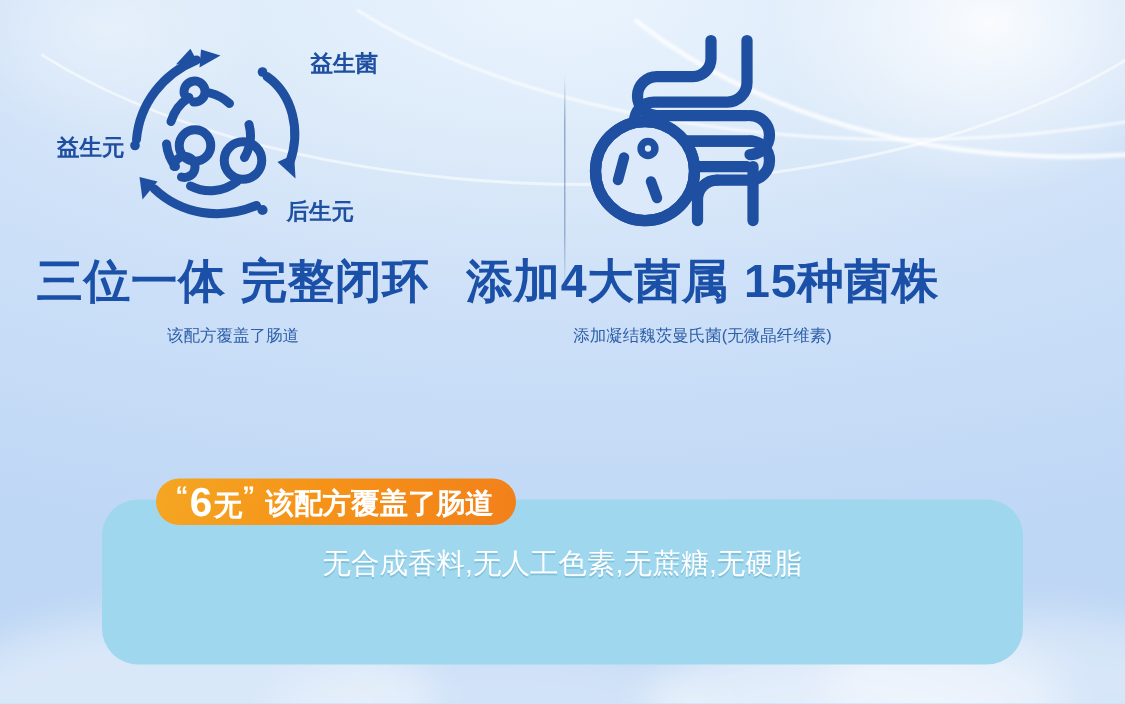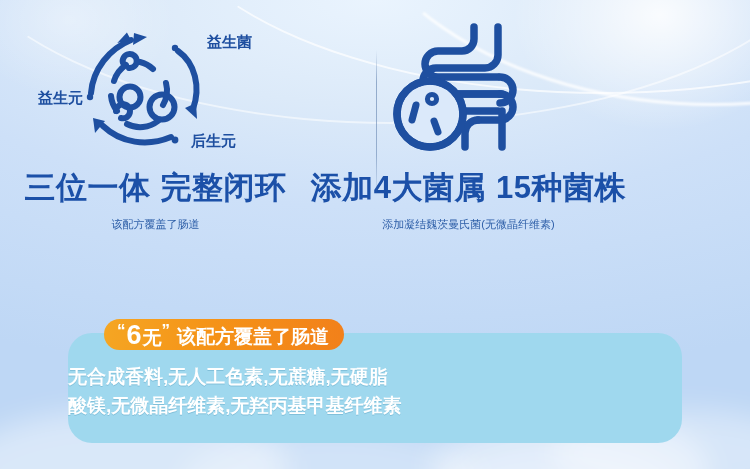--- a/index.html
+++ b/index.html
@@ -86,22 +86,22 @@
     padding:0 15px 0 13px;border-radius:16px;
     background:linear-gradient(100deg,#f5a623 0%,#f59318 45%,#f2801a 100%);
     display:flex;align-items:center;color:#fff;white-space:nowrap;
   }
   .badge .q{font-size:17px;font-weight:bold;line-height:1;position:relative;top:-4px;}
   .badge .big6{font-size:27px;font-weight:bold;line-height:1;margin:0 1px;position:relative;top:1px;}
   .badge .wu{font-size:19px;font-weight:bold;line-height:1;position:relative;top:3px;}
   .badge .tail{font-size:19px;font-weight:bold;line-height:1;margin-left:7px;position:relative;top:2px;}
 
   .card-lines{
-    position:absolute;left:0;right:0;top:30px;text-align:left;
-    color:#fff;font-weight:bold;font-size:19px;line-height:1.52;
+    position:absolute;left:0;right:0;top:30px;text-align:center;
+    color:#fff;font-weight:normal;font-size:19px;line-height:1.52;
     text-shadow:0 1px 0 rgba(40,120,160,.25);
   }
 </style>
 </head>
 <body>
 
 <div id="stage">
 
   <div class="bg-layer">
     <div class="glow-tr"></div>
@@ -207,17 +207,16 @@
   <div class="card">
     <div class="badge">
       <span class="q">“</span>
       <span class="big6">6</span>
       <span class="wu">无</span>
       <span class="q">”</span>
       <span class="tail">该配方覆盖了肠道</span>
     </div>
     <div class="card-lines">
       <div>无合成香料,无人工色素,无蔗糖,无硬脂</div>
-      <div>酸镁,无微晶纤维素,无羟丙基甲基纤维素</div>
     </div>
   </div>
 
 </div>
 
 </body></html>

